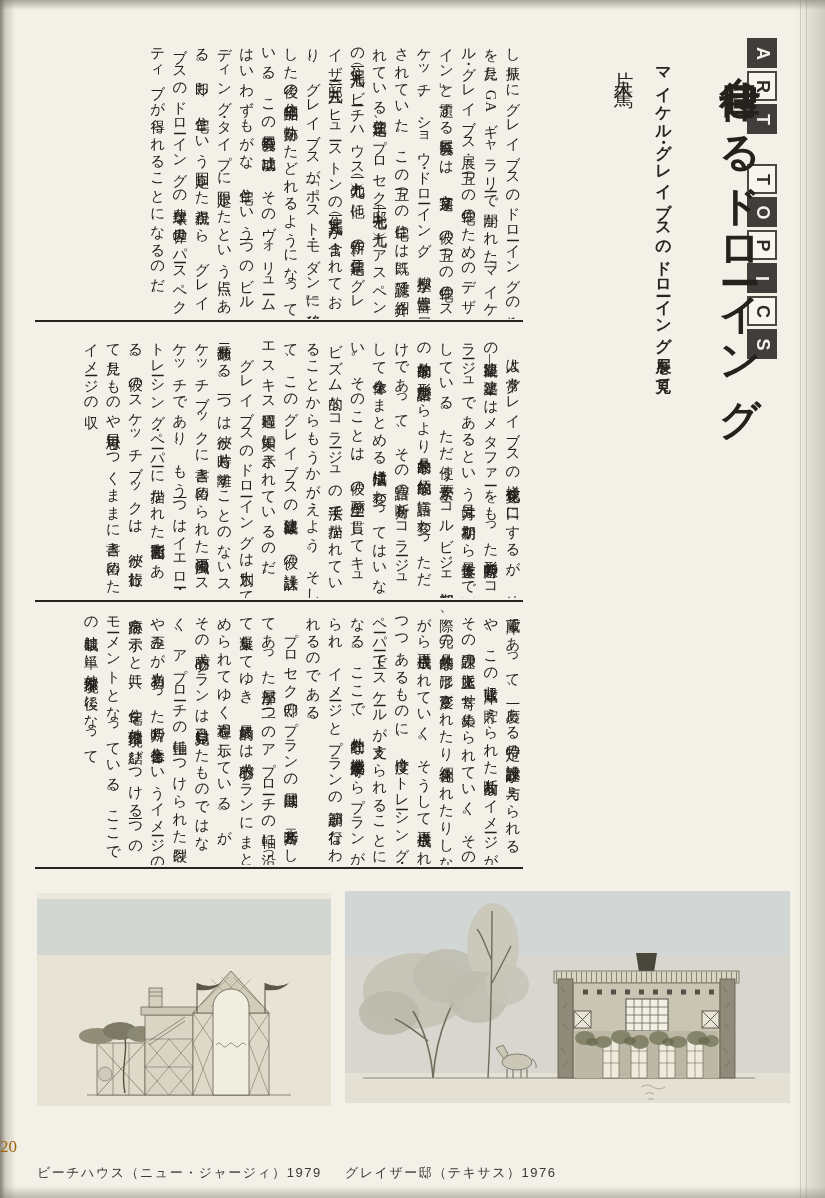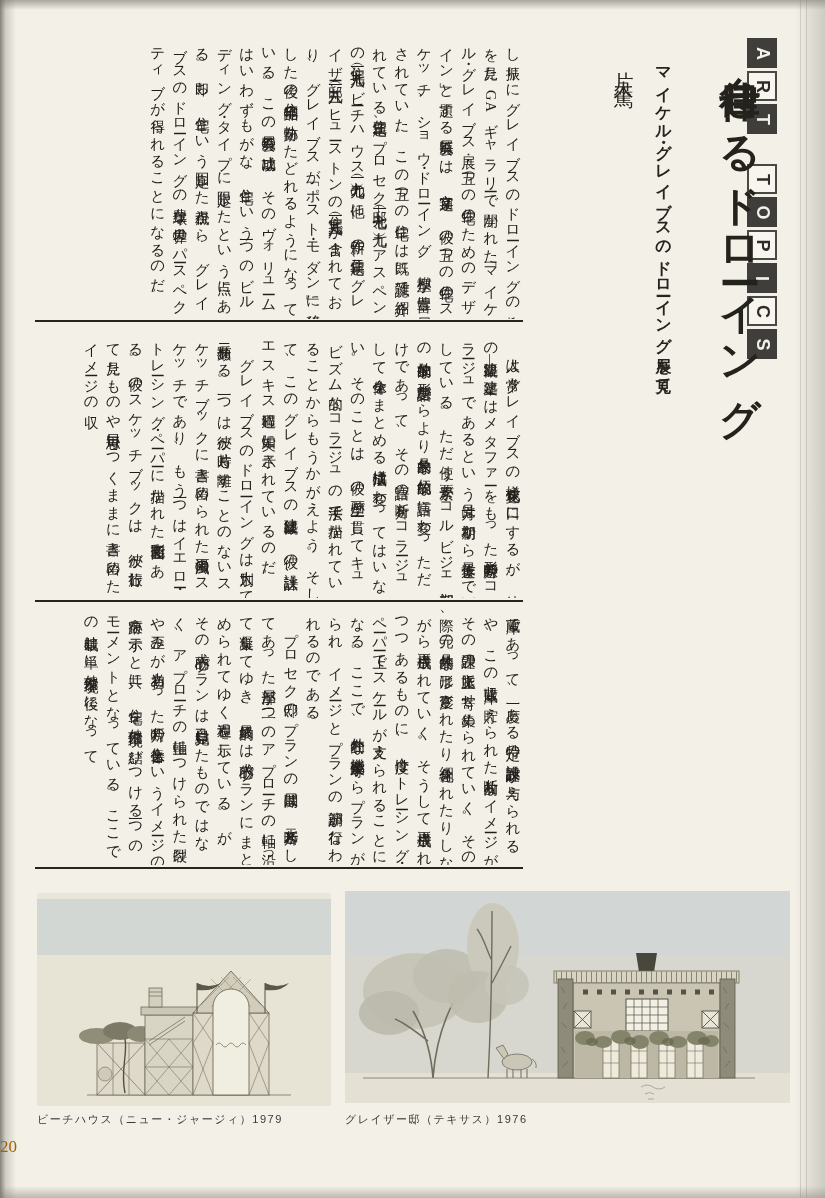--- a/index.html
+++ b/index.html
@@ -69,23 +69,23 @@
   #rule1{top:320px;}
   #rule2{top:600px;}
   #rule3{top:867px;}
 
   
   .figure{position:absolute;}
   #fig1{left:37px;top:893px;width:294px;height:213px;}
   #fig2{left:345px;top:891px;width:445px;height:212px;}
   .figure svg{display:block;width:100%;height:100%;}
   .caption{
-    position:absolute;top:1112px;
+    position:absolute;top:1164px;
     font-family:"Liberation Sans","DejaVu Sans",sans-serif;
-    font-size:11px;letter-spacing:1.5px;color:#3b3933;
+    font-size:13px;letter-spacing:1.5px;color:#3b3933;
   }
   #cap1{left:37px;}
   #cap2{left:345px;}
 
   .page-number{
     position:absolute;left:0;right:30px;top:1137px;text-align:left;
     font-size:17px;color:#a16207;
   }
 </style>
 </head>

